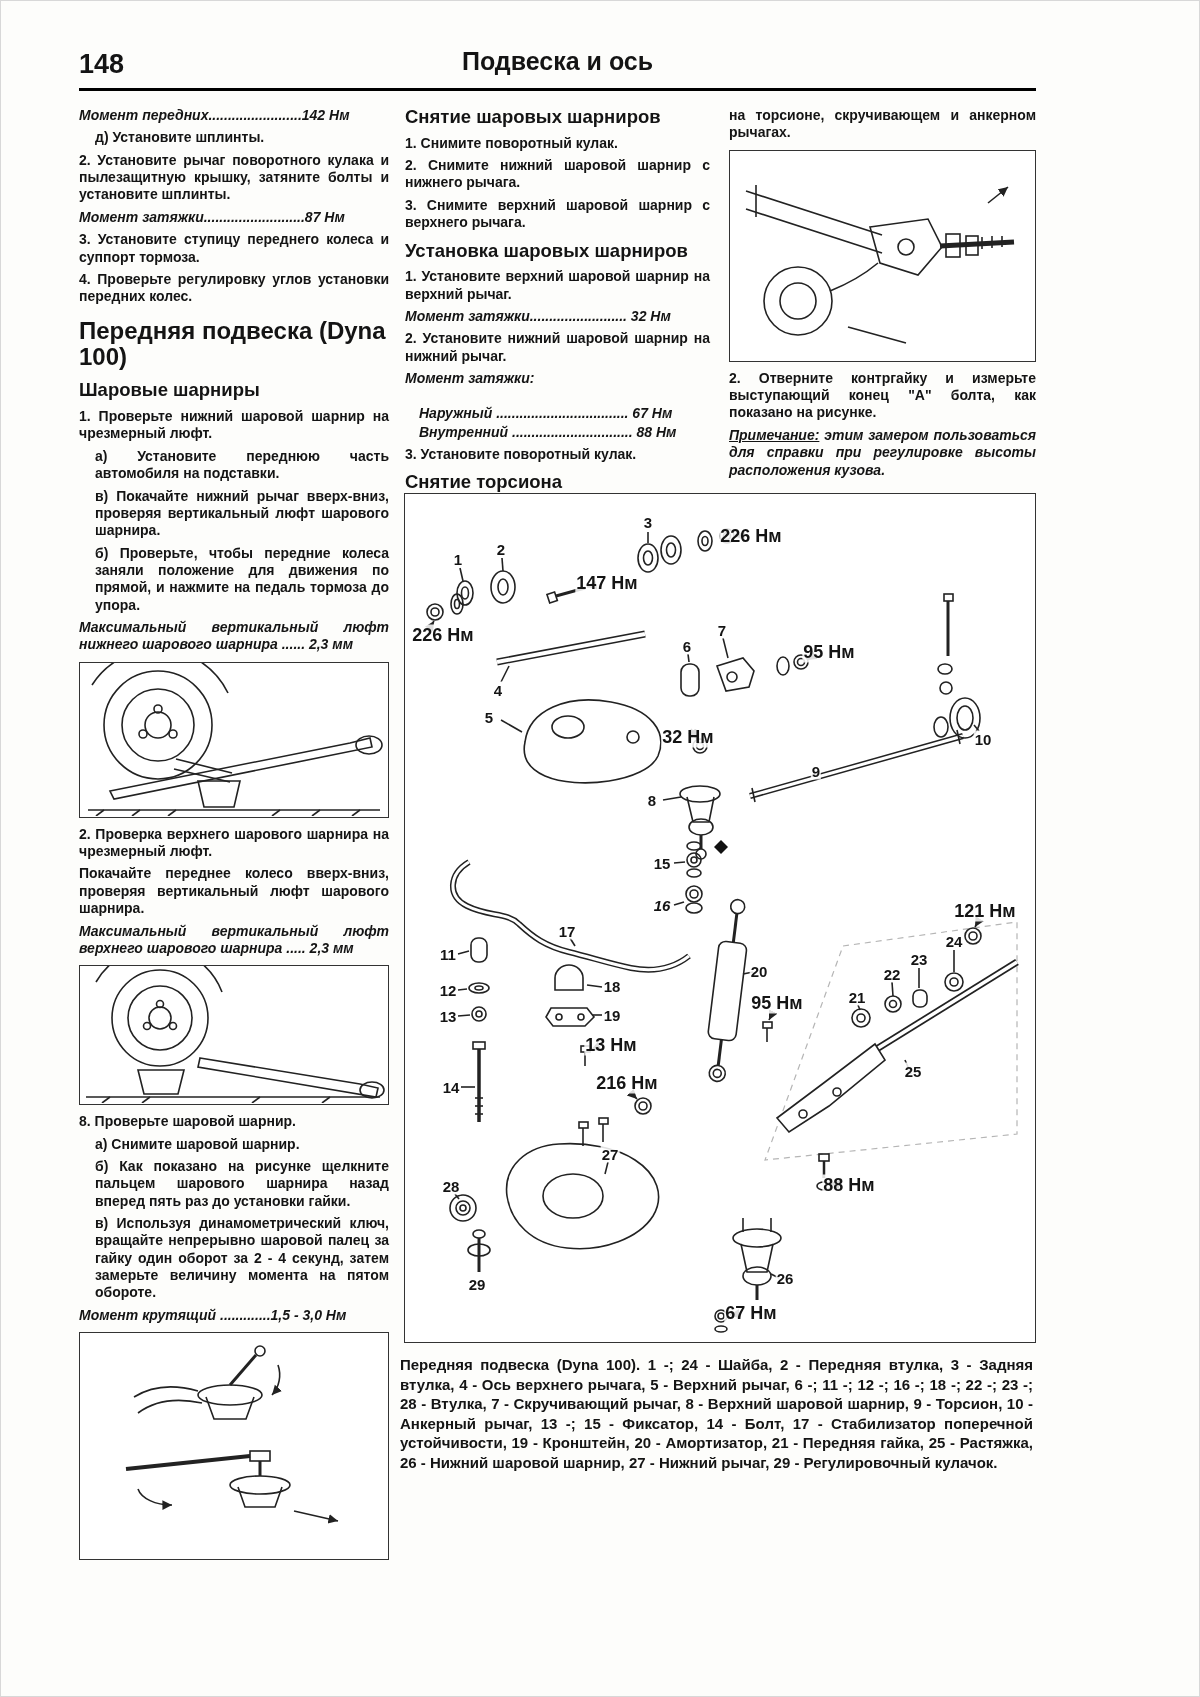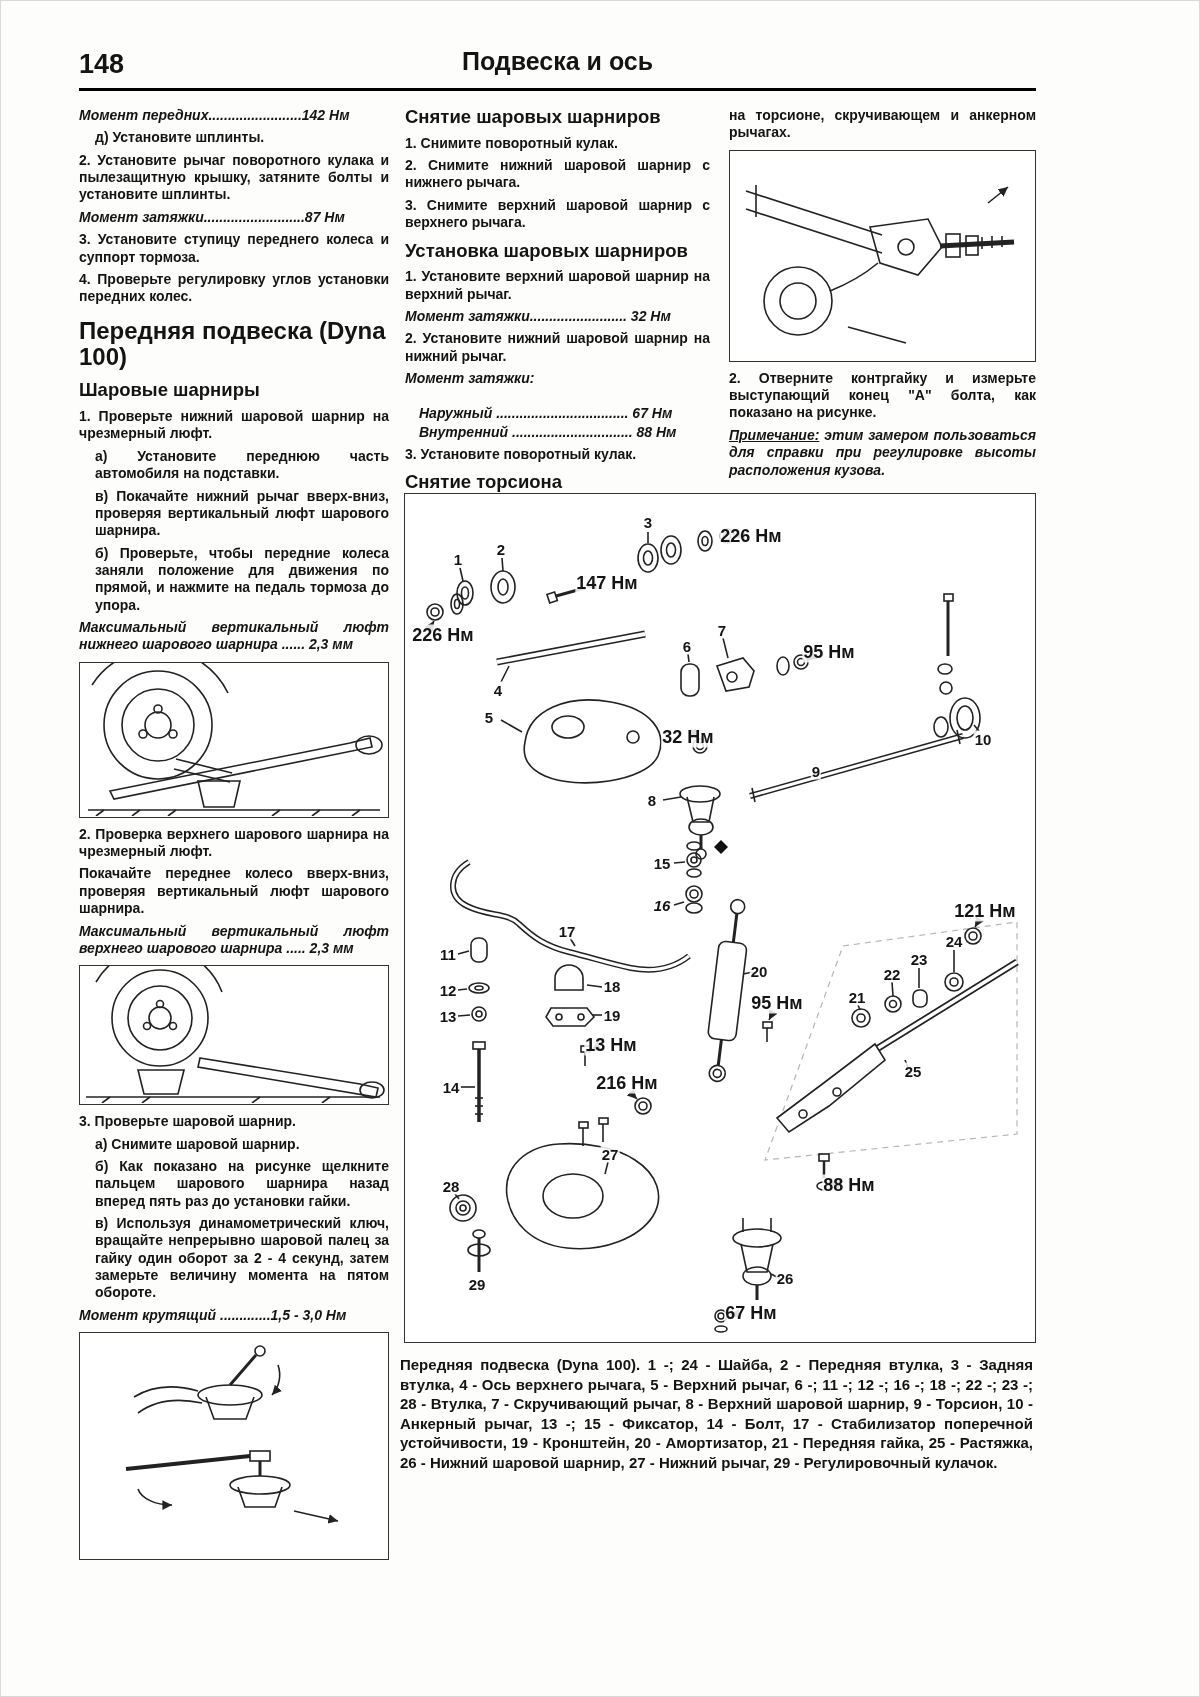--- a/index.html
+++ b/index.html
@@ -114,21 +114,21 @@
         <ellipse cx="292" cy="124" rx="12" ry="8"></ellipse>
         <path d="M58,104 l46,0 l-6,24 l-34,0 z"></path>
         <line x1="6" y1="131" x2="300" y2="131"></line>
         <line x1="30" y1="131" x2="22" y2="137"></line>
           <line x1="70" y1="131" x2="62" y2="137"></line>
         <line x1="180" y1="131" x2="172" y2="137"></line>
           <line x1="250" y1="131" x2="242" y2="137"></line>
       </svg>
     </div>
 
-    <p class="step">3. Проверьте шаровой шарнир.</p>
+    <p class="step">8. Проверьте шаровой шарнир.</p>
     <p class="sub">а) Снимите шаровой шарнир.</p>
     <p class="sub">б) Как показано на рисунке щелкните пальцем шарового шарнира назад вперед пять раз до установки гайки.</p>
     <p class="sub">в) Используя динамометрический ключ, вращайте непрерывно шаровой палец за гайку один оборот за 2 - 4 секунд, затем замерьте величину момента на пятом обороте.</p>
     <p class="torque">Момент крутящий .............1,5 - 3,0 Нм</p>
 
     <div class="figure" style="height:228px;">
       <svg viewBox="0 0 308 225" width="308" height="225" class="art">
         <defs>
           <marker id="fa" markerWidth="7" markerHeight="7" refX="6" refY="3" orient="auto">
             <path d="M0,0 L6,3 L0,6 z" fill="#222" stroke="none"></path>

